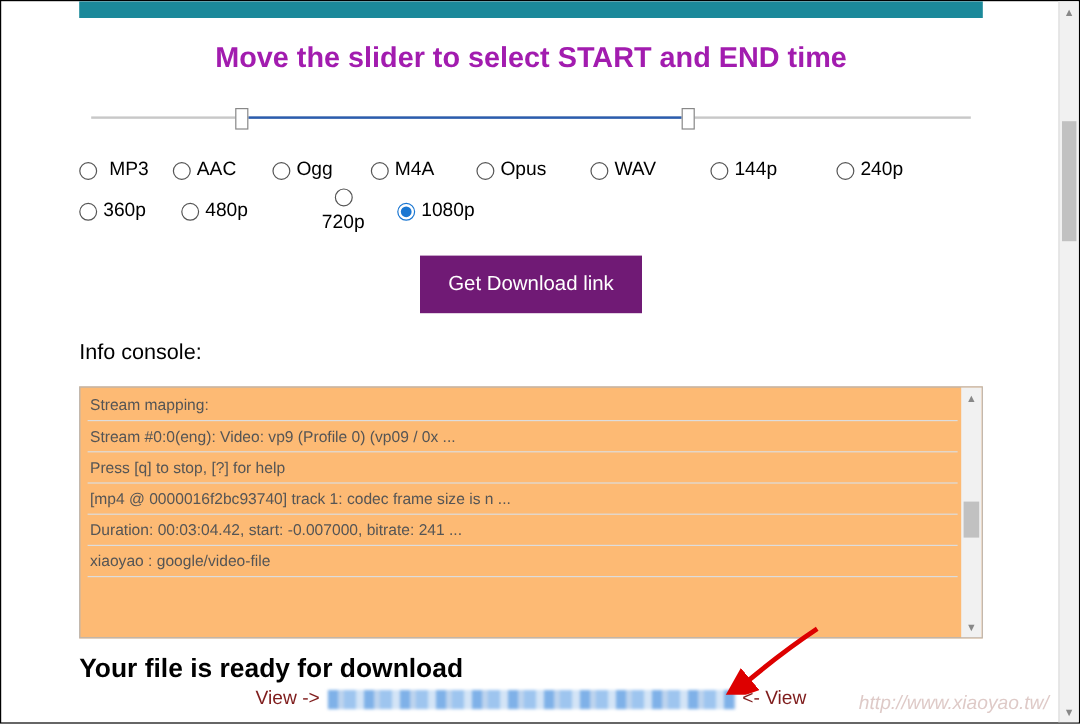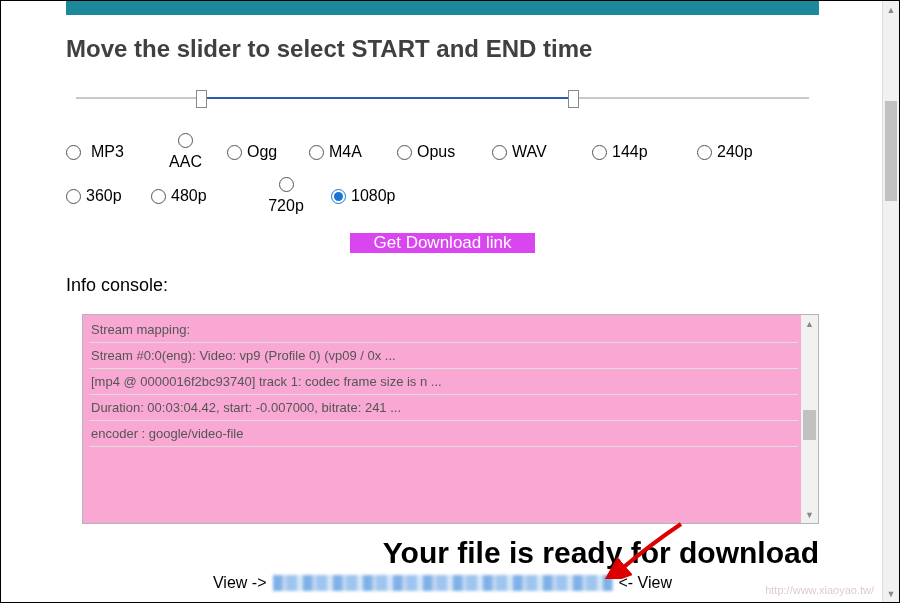--- a/index.html
+++ b/index.html
@@ -42,23 +42,24 @@
     .page {
       padding: 0 65px 15px 65px;
       width: 883px;
     }
     .top-banner {
       height: 14px;
       background: #1b899a;
       margin: 0 0 20px 0;
     }
     .heading {
+      text-align: center;
       font-size: 24px;
       font-weight: bold;
-      color: #404040;
+      color: #a21caf;
       margin-bottom: 25px;
     }
     .slider-track {
       position: relative;
       height: 20px;
       margin: 0 10px 25px 10px;
     }
     .slider-line {
       position: absolute;
       top: 9px;
@@ -94,21 +95,21 @@
     }
     .radio-item {
       display: flex;
       align-items: center;
       gap: 5px;
       font-size: 16px;
       cursor: pointer;
       min-width: 85px;
     }
     .radio-item.mp3 { min-width: 78px; gap: 10px; }
-    .radio-item.aac { min-width: 83px; flex-direction: column; }
+    .radio-item.aac { min-width: 83px; }
     .radio-item.ogg { min-width: 82px; }
     .radio-item.m4a { min-width: 88px; }
     .radio-item.opus { min-width: 95px; }
     .radio-item.wav { min-width: 100px; }
     .radio-item.p144 { min-width: 105px; }
     .radio-item.p240 { min-width: 70px; }
     .radio-item.p360 { min-width: 85px; }
     .radio-item.p480 { min-width: 90px; }
     .radio-item.p720 { min-width: 90px; flex-direction: column; }
     .radio-item.p1080 { min-width: 90px; }
@@ -128,37 +129,36 @@
       content: "";
       width: 9px;
       height: 9px;
       background: #1976d2;
       border-radius: 50%;
       display: block;
     }
     .dl-btn-wrap { text-align: center; margin-bottom: 22px; }
     .dl-btn {
       display: inline-block;
-      background: #d946ef;
+      background: #701a75;
       color: #fff;
       border: none;
-      padding: 0 24px;
+      padding: 14px 24px;
       font-size: 17px;
       cursor: pointer;
     }
     .console-label {
       font-size: 18px;
       margin-bottom: 18px;
     }
     .console-box {
       border: 1px solid #b5b5b5;
       height: 210px;
       position: relative;
-      background: #f9a8d4;
-      margin-left: 16px;
+      background: #fdba74;
     }
     .console-scroll {
       position: absolute;
       right: 0; top: 0; bottom: 0;
       width: 17px;
       background: #f1f1f1;
     }
     .console-scroll .arrow-up,
     .console-scroll .arrow-down {
       height: 17px;
@@ -183,30 +183,30 @@
     .console-line {
       font-family: "Segoe UI", Arial, sans-serif;
       font-size: 13px;
       color: #555;
       border-bottom: 1px solid #ddd;
       padding: 5px 2px;
       white-space: nowrap;
       overflow: hidden;
     }
     .ready-msg {
-      text-align: right;
-      font-size: 30px;
+      text-align: left;
+      font-size: 22px;
       font-weight: bold;
       margin-top: 12px;
     }
     .view-line {
       text-align: left;
       font-size: 16px;
       margin-top: 4px;
-      color: #000000;
+      color: #7f1d1d;
       display: flex;
       justify-content: center;
       align-items: center;
       gap: 6px;
     }
     .blur-link {
       display: inline-block;
       width: 340px;
       height: 16px;
       background: repeating-linear-gradient(90deg,
@@ -217,23 +217,24 @@
     .arrow-annot {
       position: absolute;
       left: 600px;
       top: 518px;
       pointer-events: none;
     }
     .watermark {
       position: absolute;
       right: 25px;
       bottom: 6px;
-      font-size: 11px;
+      font-size: 16px;
       color: #c9a7a3;
       opacity: 0.6;
+      font-style: italic;
     }
   </style>
 </head>
 <body>
 
 <div class="page">
   <div class="top-banner"></div>
 
   <div class="heading">Move the slider to select START and END time</div>
 
@@ -301,23 +302,24 @@
 
   <div class="dl-btn-wrap">
     <button class="dl-btn">Get Download link</button>
   </div>
 
   <div class="console-label">Info console:</div>
   <div class="console-box">
     <div class="console-lines" id="console-lines">
         <div class="console-line">Stream mapping:</div>
         <div class="console-line">Stream #0:0(eng): Video: vp9 (Profile 0) (vp09 / 0x ...</div>
+        <div class="console-line">Press [q] to stop, [?] for help</div>
         <div class="console-line">[mp4 @ 0000016f2bc93740] track 1: codec frame size is n ...</div>
         <div class="console-line">Duration: 00:03:04.42, start: -0.007000, bitrate: 241 ...</div>
-        <div class="console-line">encoder : google/video-file</div>
+        <div class="console-line">xiaoyao : google/video-file</div>
       </div>
     <div class="console-scroll">
       <div class="arrow-up">▲</div>
       <div class="console-thumb"></div>
       <div class="arrow-down">▼</div>
     </div>
   </div>
 
   <div class="ready-msg">Your file is ready for download</div>
   <div class="view-line">

